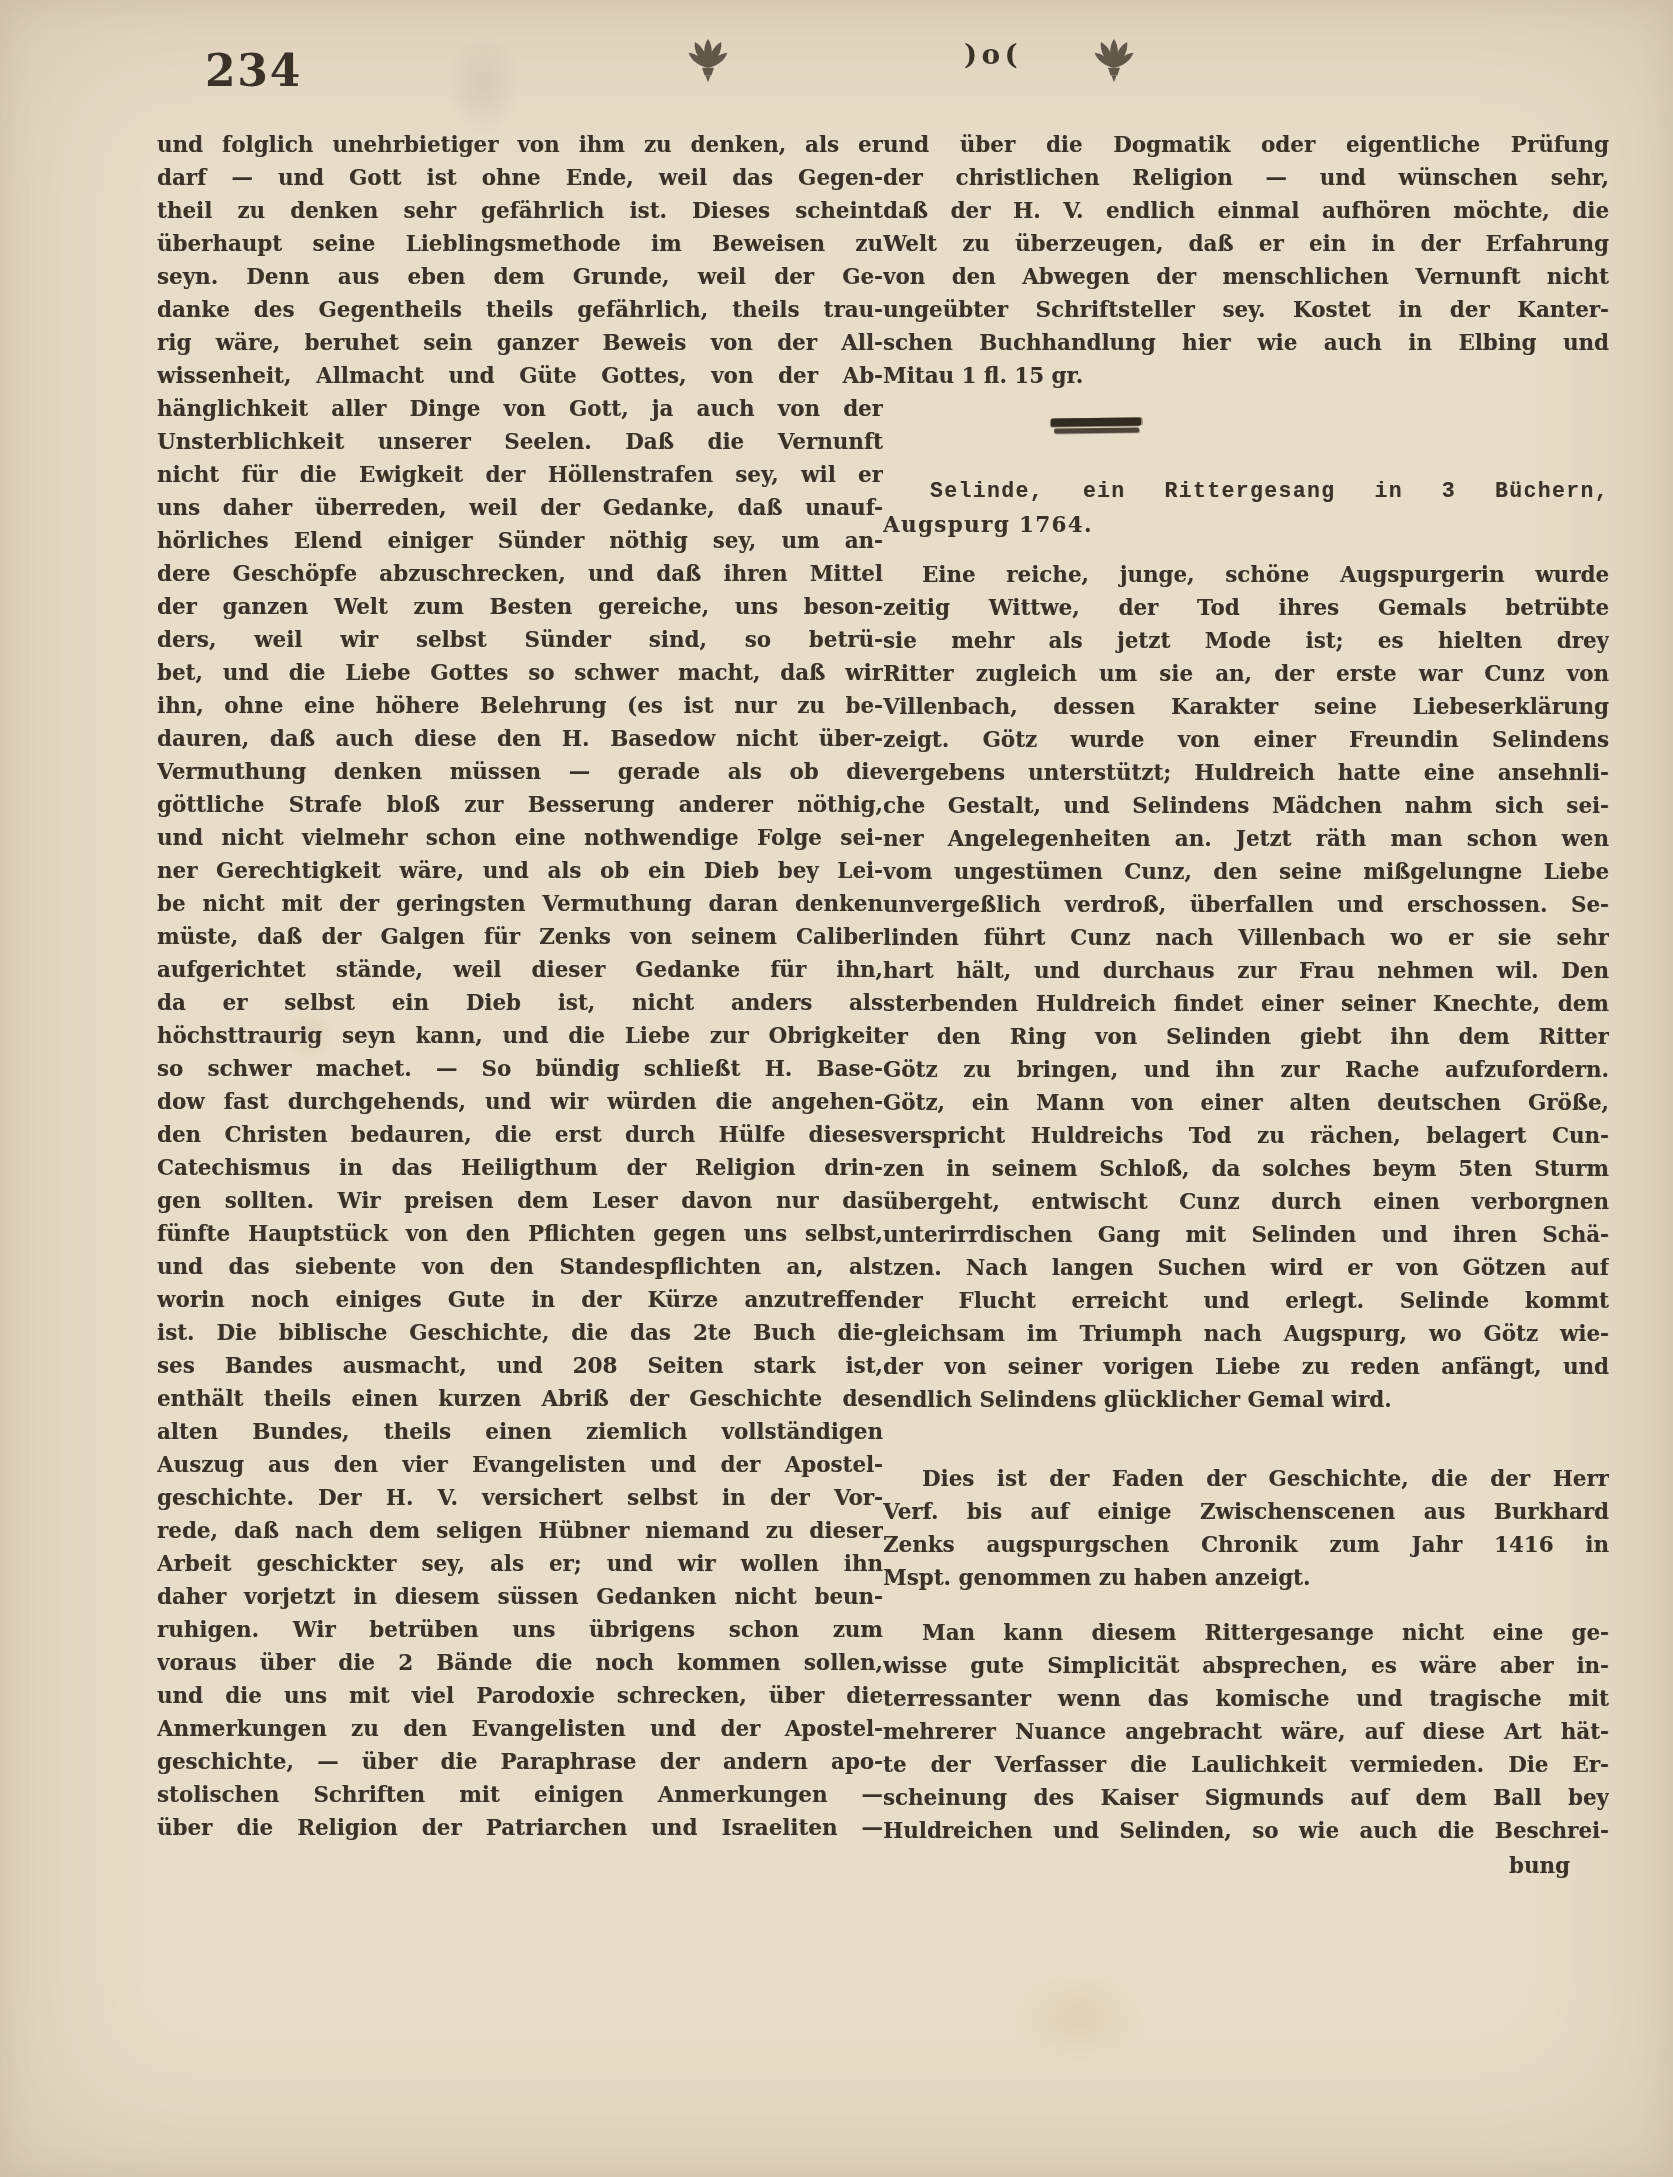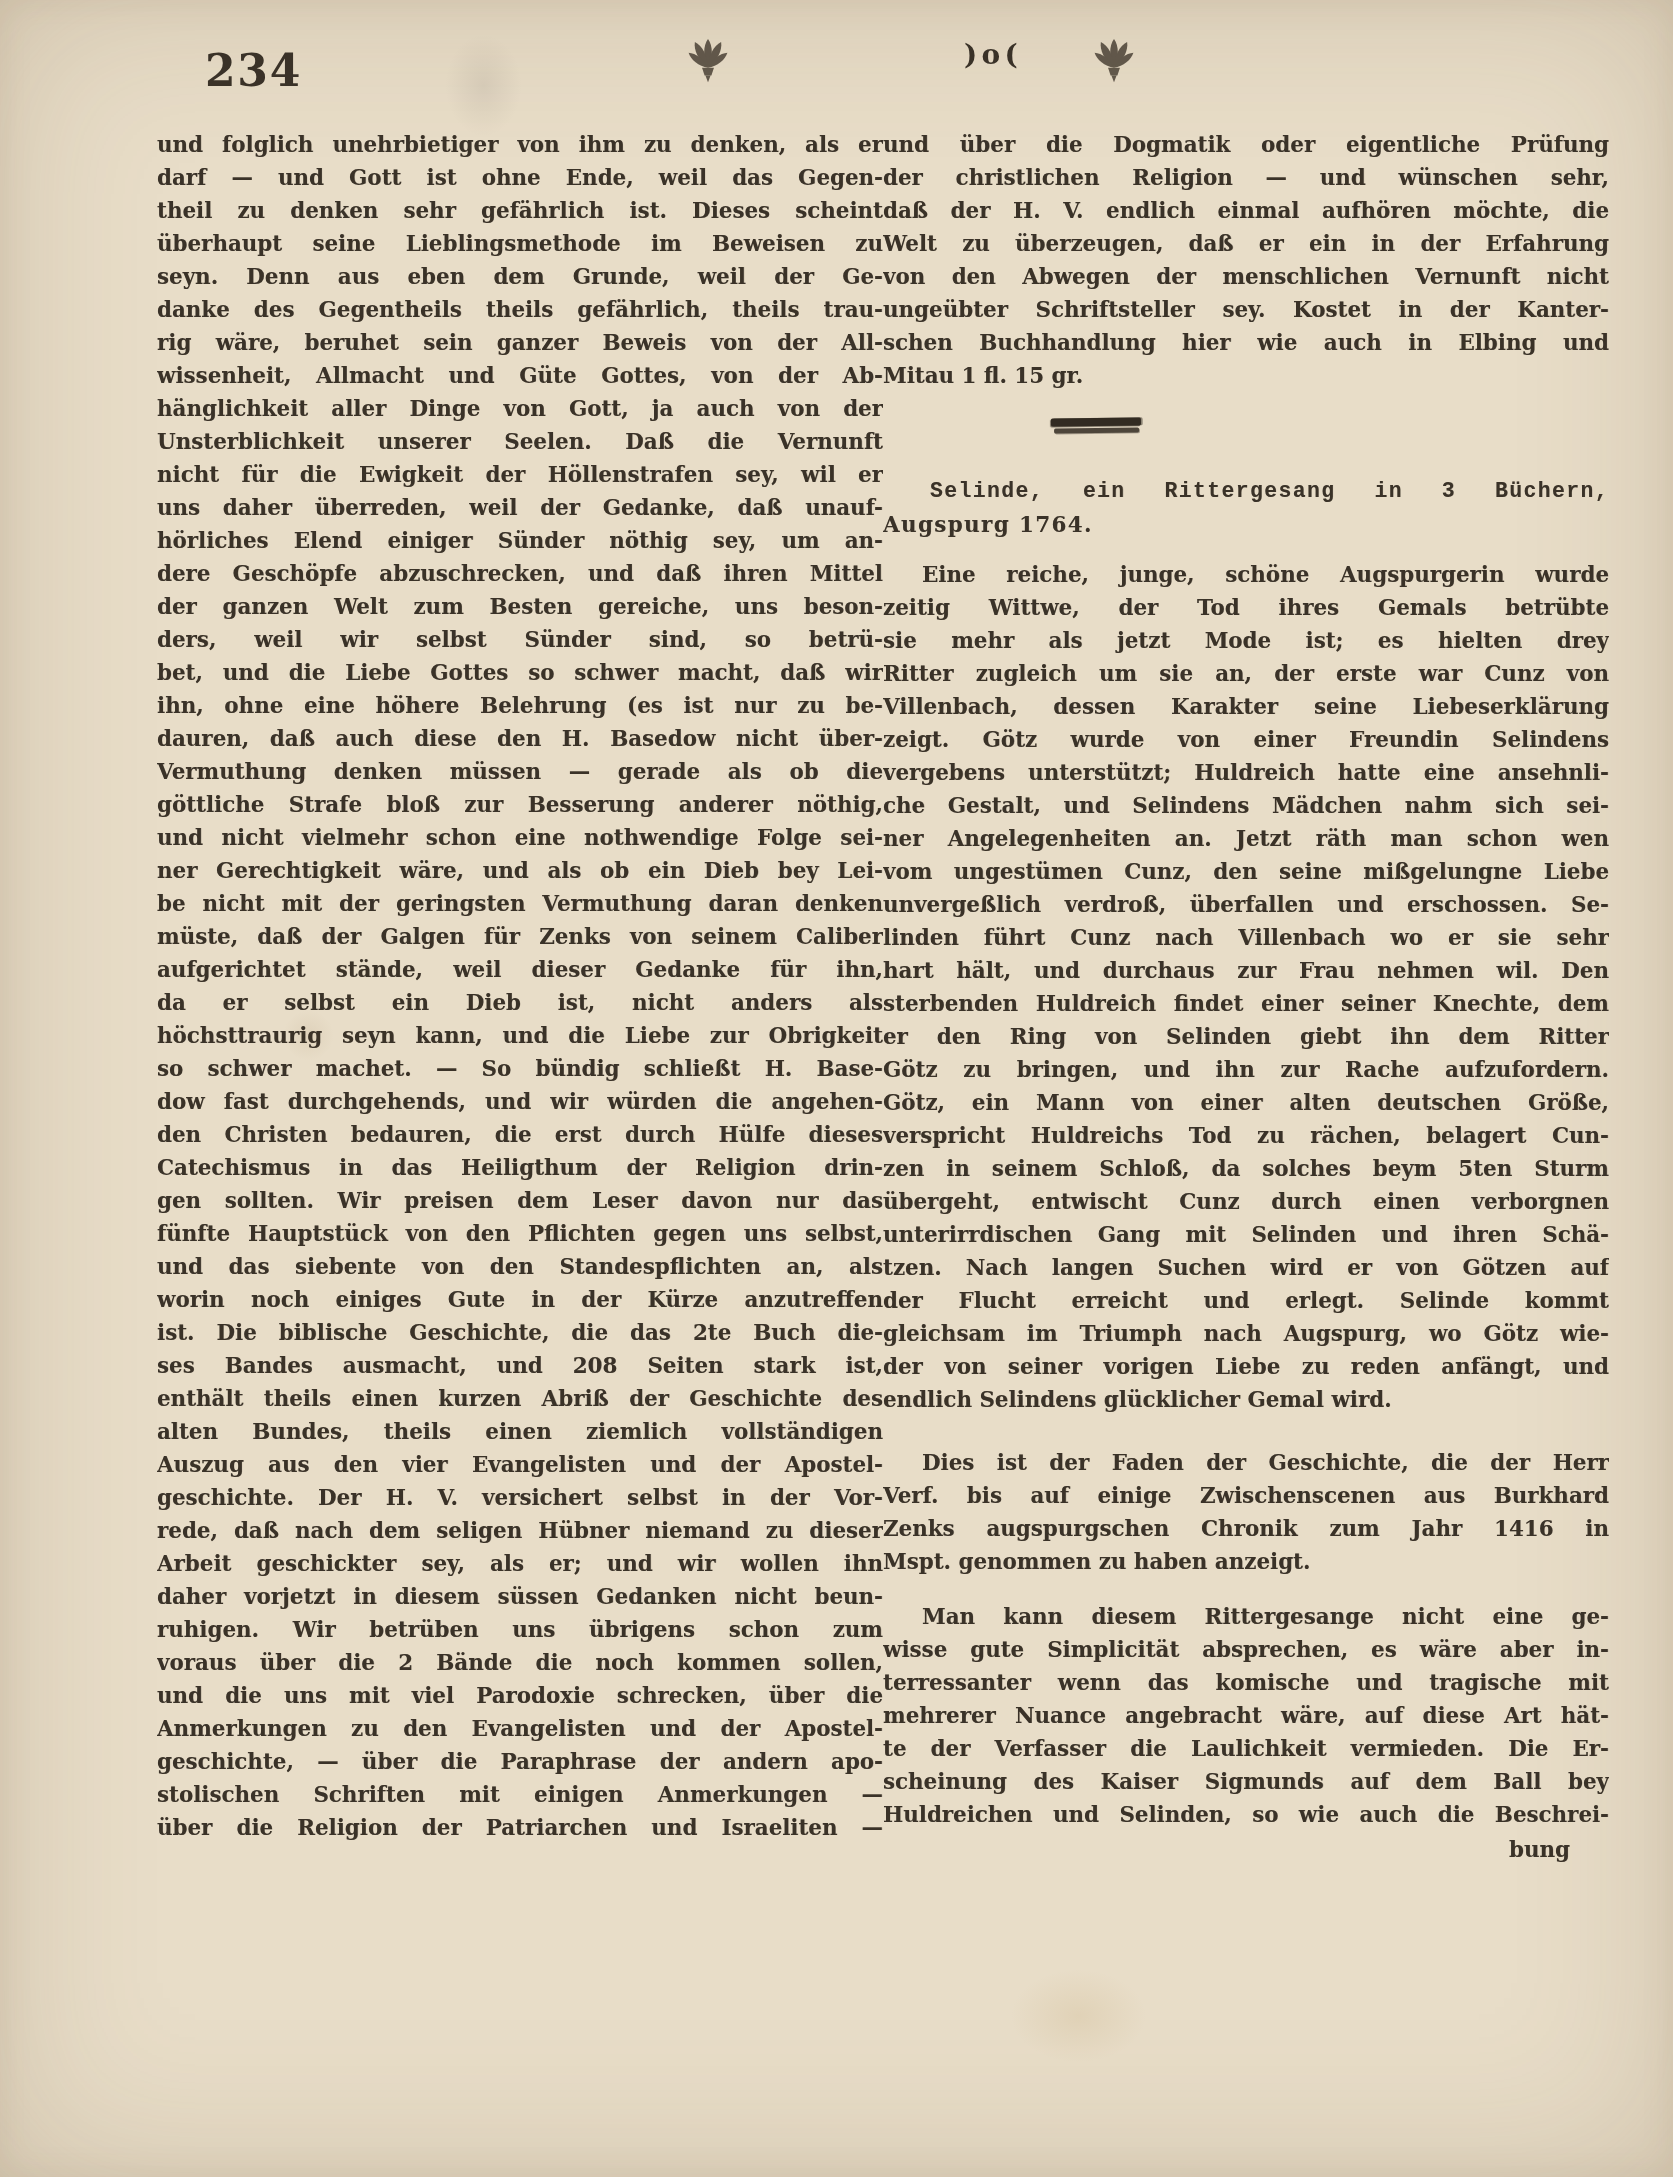--- a/index.html
+++ b/index.html
@@ -50,21 +50,21 @@
   .block.heading .tline{letter-spacing:1.4px;}
   .block.heading .tline:first-child{text-indent:47px;font-family:Liberation Mono, monospace;}
   .block.catchword .tline{text-align-last:right;padding-right:39px;}
 
   .separator{width:90px;margin:26px 0 42px 168px;transform:rotate(-.8deg);}
   .sep-bar{background:#322b22;border-radius:1.7px;}
   .sep-bar1{height:7.7px;width:90px;box-shadow:1.7px 0 0 rgba(50,43,34,.5), -0.9px 0.9px 0.9px rgba(50,43,34,.6);}
   .sep-bar2{height:4.3px;width:85px;margin:2.6px 0 0 3.4px;opacity:.85;box-shadow:0.9px 0.9px 0 rgba(50,43,34,.45);}
 
   .mt-story{margin-top:17px;}
-  .mt-faden{margin-top:30px;}
+  .mt-faden{margin-top:46px;}
   .mt-kritik{margin-top:22px;}
   .mt-catch{margin-top:2.6px;}
 </style>
 </head>
 <body>
 
 <div class="page">
 
   <div class="stain stain1"></div>
   <div class="stain stain2"></div>

